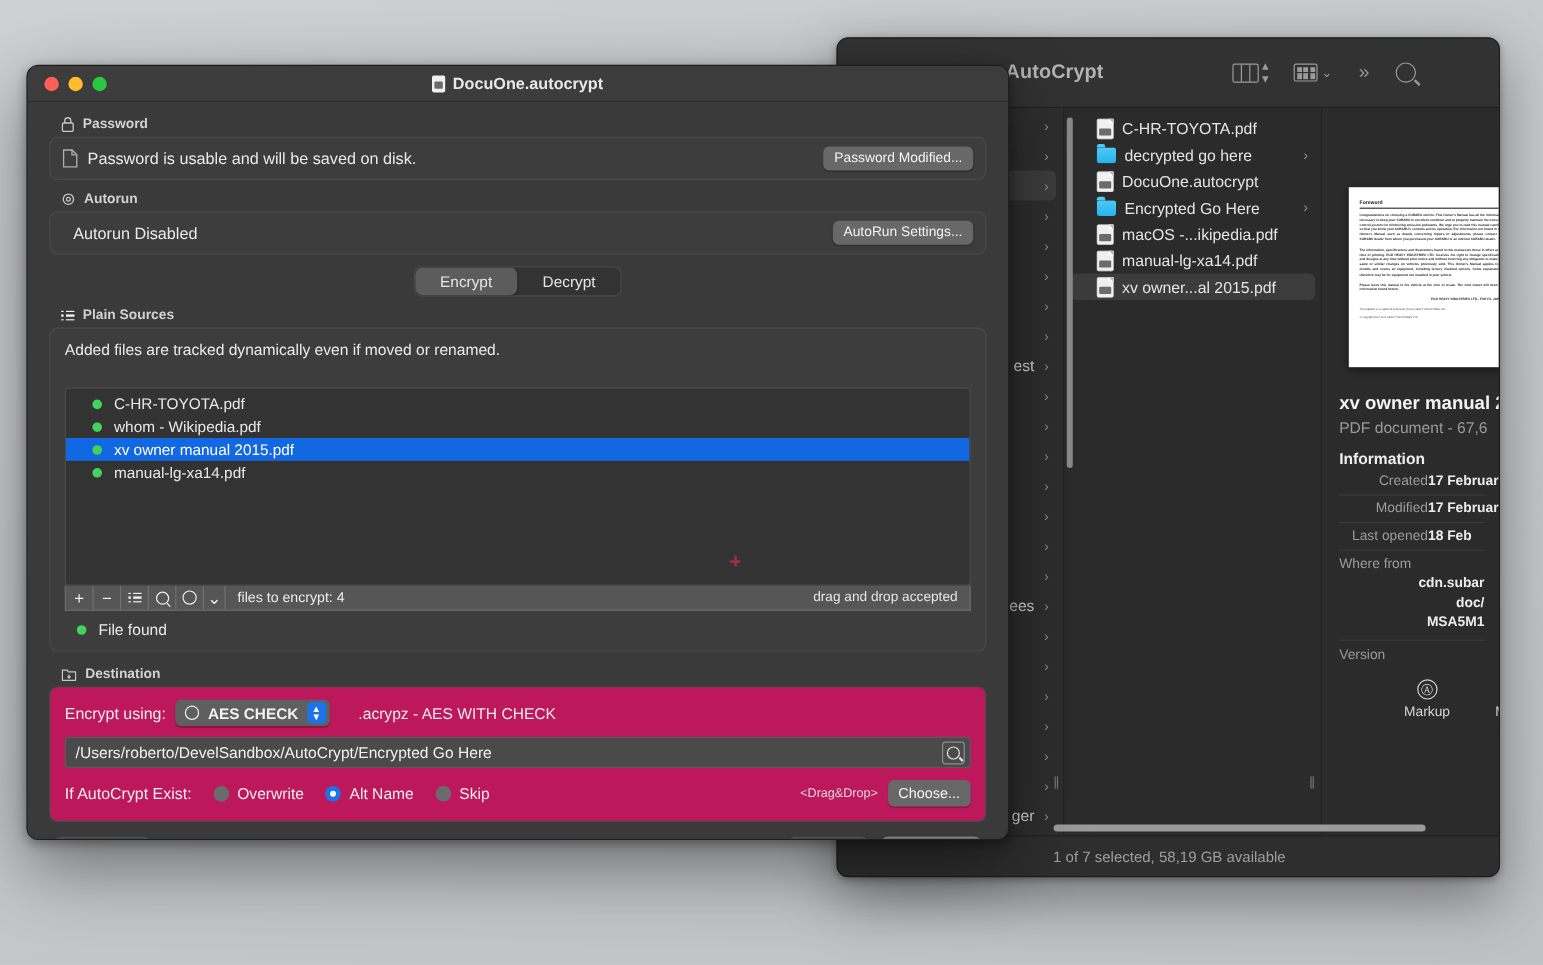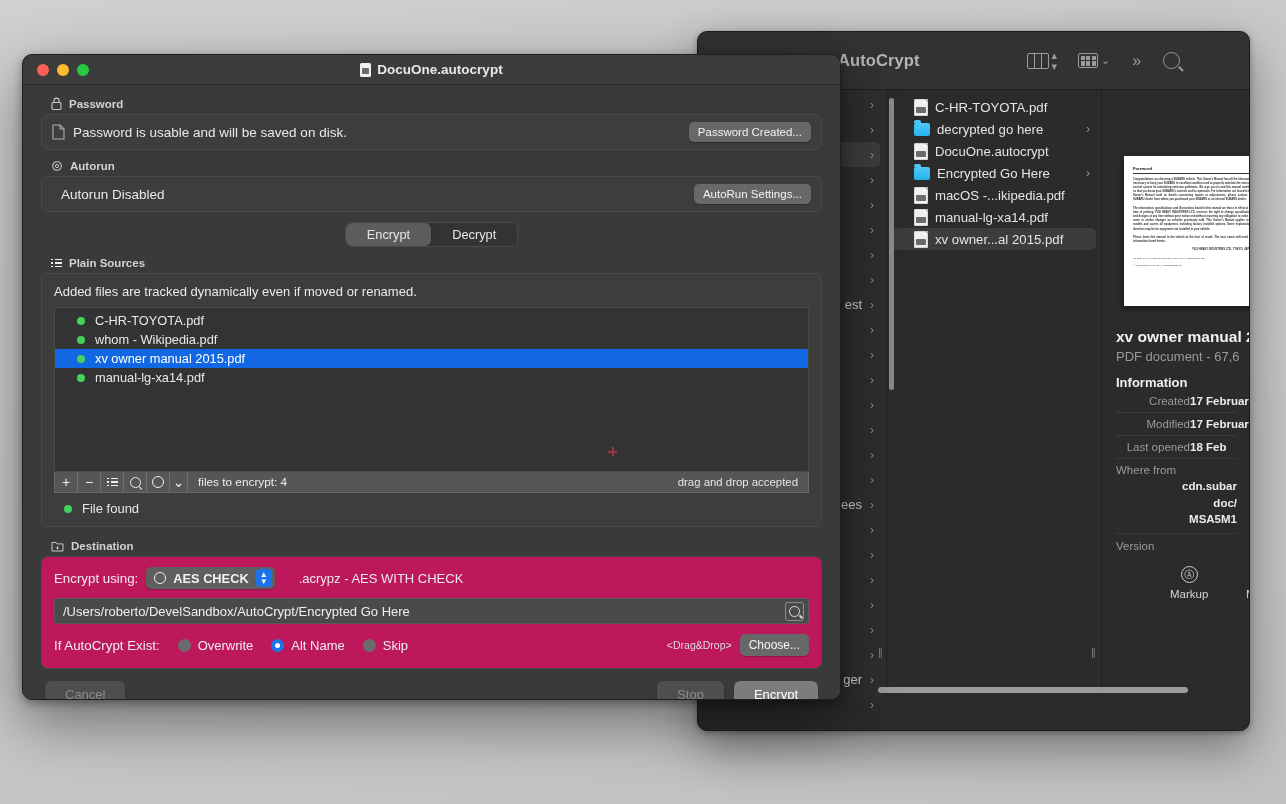--- a/index.html
+++ b/index.html
@@ -183,21 +183,21 @@
 
   #tabs { display:flex; justify-content:center; margin: 10px 0 7px; }
   #tabs .tabwrap { display:flex; background:#333; border:1px solid #4a4a4a; border-radius:6px; overflow:hidden;}
   .tab { padding: 4px 21px; font-size:12.8px; color:#e6e6e6; cursor:default; }
   .tab.active { background:#5c5c5c; border-radius:6px; box-shadow:0 1px 2px rgba(0,0,0,.3); }
 
   #plain-box {
     background:#3d3d3d; border:1px solid #4a4a4a; border-radius:7px;
     padding: 10px 12px 10px; margin-bottom: 10px;
   }
-  #plain-note { color:#eaeaea; font-size:13px; margin-bottom:8px; }
+  #plain-note { color:#eaeaea; font-size:13px; margin-bottom:24px; }
   #file-list {
     background:#333; border:1px solid #4a4a4a; border-radius:3px;
     height:165px; padding: 3px 0 0 0; overflow:hidden; position:relative;
   }
   .frow { display:flex; align-items:center; gap:10px; height:19px; padding-left:22px;
     color:#e8e8e8; font-size:12.8px; }
   .frow.sel { background:#1268e3; color:#fff; }
   .dot { width:8px; height:8px; border-radius:50%; background:#43d25a; flex-shrink:0; }
   #cursor-mark { position:absolute; left:553px; top:139px; width:9px; height:9px; }
   #cursor-mark::before, #cursor-mark::after { content:""; position:absolute; background:#9b3344; }
@@ -461,20 +461,21 @@
       </div>
     </div>
   </div>
 
   <div id="finder-hscroll-wrap">
     <span class="pane-handle" style="left:180px">||</span>
     <div id="finder-hscroll"></div>
     <span class="pane-handle" style="left:393px">||</span>
   </div>
 
+  <div id="finder-status">1 of 7 selected, 58,19 GB available</div>
 </div>
 
 <div id="app-window">
 
   <div id="titlebar">
     <div id="traffic">
       <span class="tl r"></span>
       <span class="tl y"></span>
       <span class="tl g"></span>
     </div>
@@ -492,21 +493,21 @@
         <path d="M3 5.5V3.6a2.5 2.5 0 0 1 5 0v1.9" fill="none" stroke="#c8c8c8" stroke-width="1.1"></path>
       </svg>
       <span>Password</span>
     </div>
     <div class="sec-box" style="height:36px">
       <svg width="13" height="16" viewBox="0 0 13 16" style="margin-right:8px">
         <path d="M1 1h7l4 4v10H1z" fill="none" stroke="#b0b0b0" stroke-width="1.1"></path>
         <path d="M8 1v4h4" fill="none" stroke="#b0b0b0" stroke-width="1.1"></path>
       </svg>
       <span class="txt">Password is usable and will be saved on disk.</span>
-      <button class="gbtn">Password Created...</button>
+      <button class="gbtn">Password Modified...</button>
     </div>
 
     <div class="sec-head" style="margin-top:7px">
       <svg width="12" height="12" viewBox="0 0 12 12">
         <circle cx="6" cy="6" r="4.3" fill="none" stroke="#c8c8c8" stroke-width="1.1"></circle>
         <circle cx="6" cy="6" r="1.6" fill="none" stroke="#c8c8c8" stroke-width="1"></circle>
       </svg>
       <span>Autorun</span>
     </div>
     <div class="sec-box" style="height:36px; padding-left:19px">

